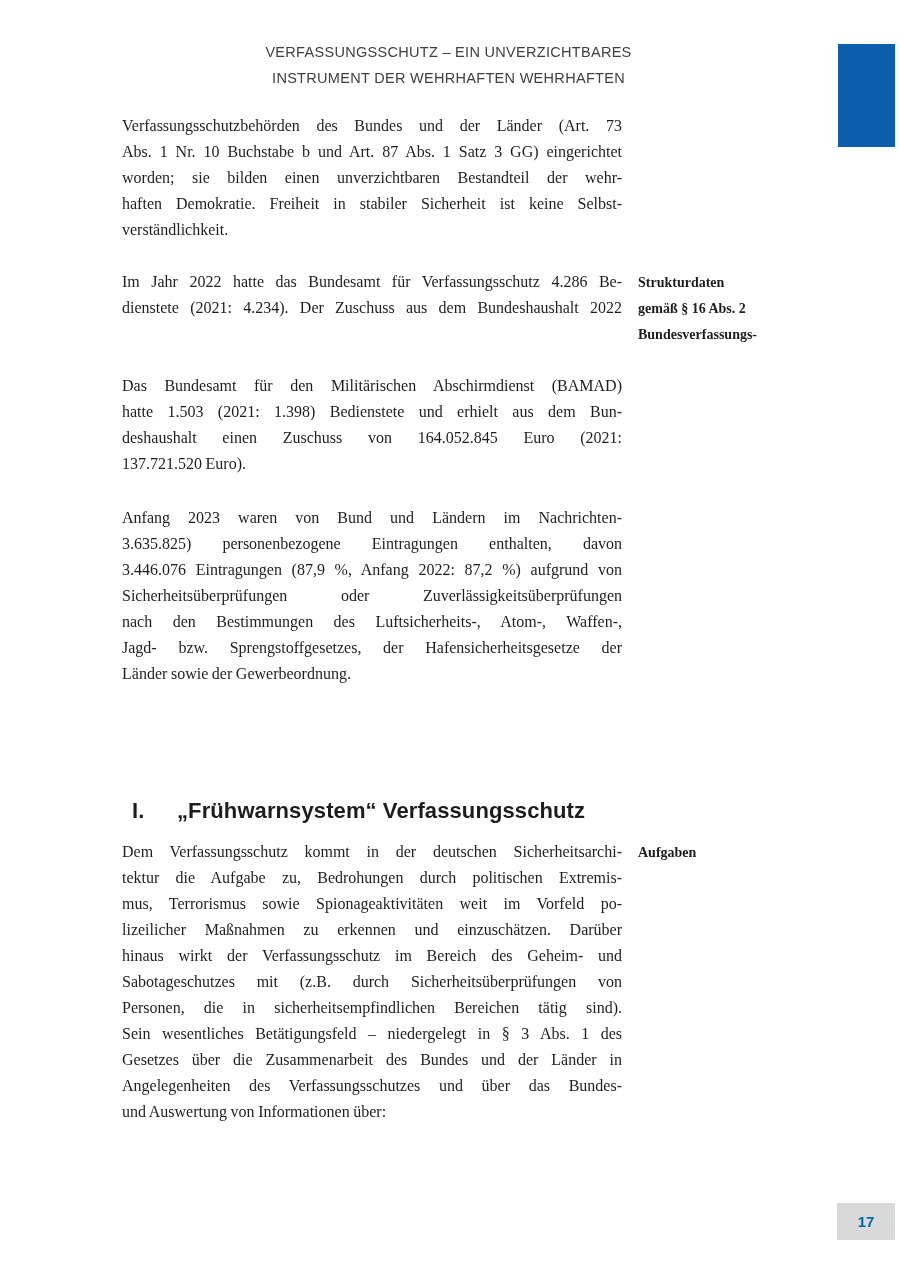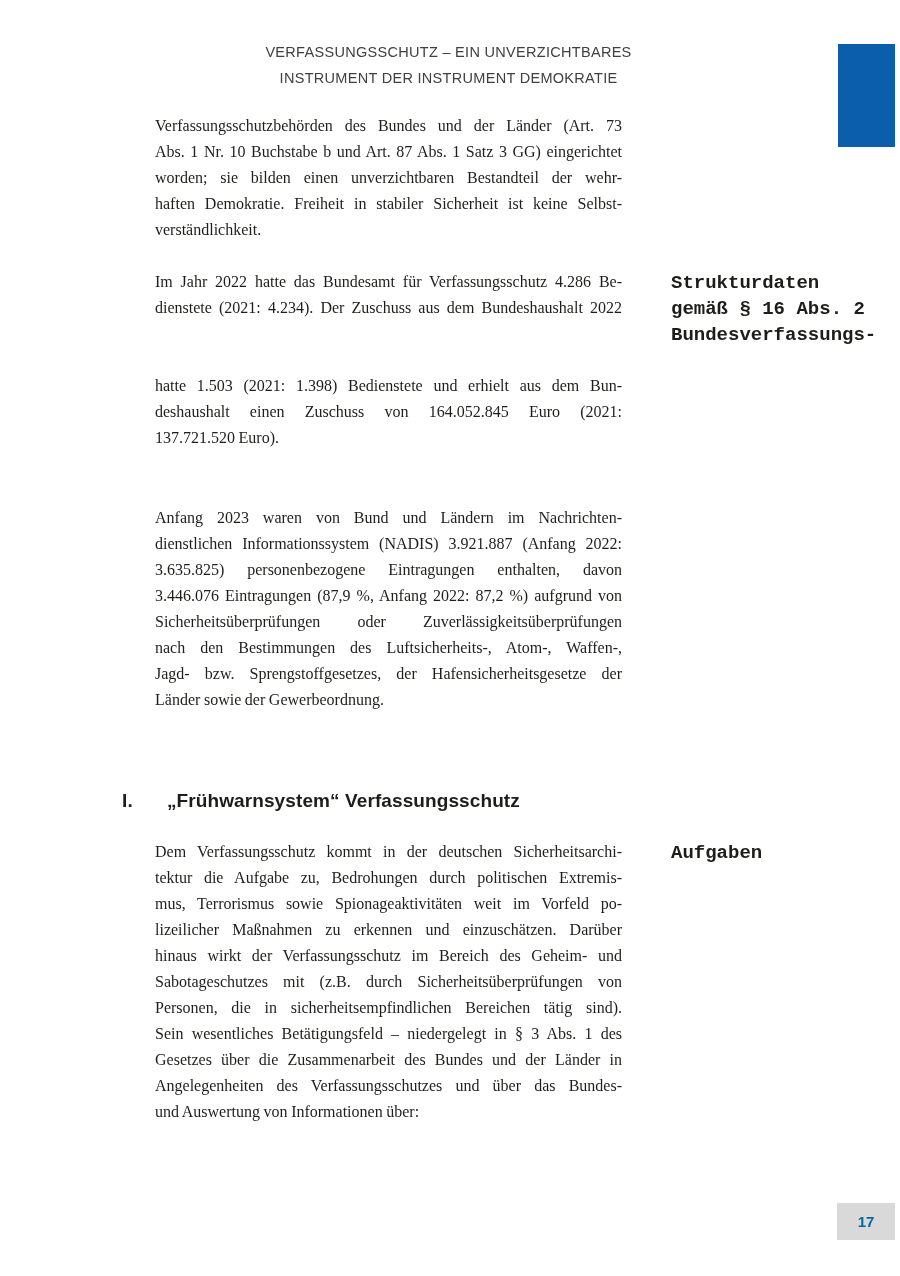--- a/index.html
+++ b/index.html
@@ -39,44 +39,44 @@
   }
   
   .para {
     position: absolute;
     left: 122px;
     width: 500px;
     font-size: 16px;
     line-height: 26px;
     word-spacing: -0.4px;
   }
-  .tl { text-align: justify; text-align-last: justify; margin-left: 33px; }
+  .tl { text-align: justify; text-align-last: justify; }
   .tl-last { text-align-last: left; }
   
   .margin-note {
     position: absolute;
     left: 638px;
     width: 250px;
-    font-family: Liberation Mono, monospace;
+    font-family: Liberation Serif, serif;
     font-weight: bold;
-    font-size: 19px;
+    font-size: 14px;
     line-height: 26px;
     color: #1d1d1b;
   }
   .margin-note .tl { text-align: left; text-align-last: left; }
   
   .section-heading {
     position: absolute;
     left: 122px;
     top: 788px;
     width: 520px;
-    margin: 0;
+    margin: 10px;
     font-family: "Liberation Sans", sans-serif;
     font-weight: bold;
-    font-size: 19px;
+    font-size: 22px;
     line-height: 26px;
     color: #1d1d1b;
     letter-spacing: 0.1px;
   }
   .h-num { display: inline-block; width: 45px; }
   
   .page-number {
     position: absolute;
     left: 837px;
     top: 1203px;
@@ -92,21 +92,21 @@
     color: #0369a1;
   }
 </style>
 </head>
 <body>
 
 <div class="page">
 
   <header class="running-head">
     <div>VERFASSUNGSSCHUTZ – EIN UNVERZICHTBARES</div>
-    <div>INSTRUMENT DER INSTRUMENT DEMOKRATIE</div>
+    <div>INSTRUMENT DER WEHRHAFTEN WEHRHAFTEN</div>
   </header>
 
   <div class="chapter-tab" style="background-color: rgb(11, 94, 172);"></div>
 
   <div class="para" style="top:113px">
       <div class="tl">Verfassungsschutzbehörden des Bundes und der Länder (Art. 73</div>
       <div class="tl">Abs. 1 Nr. 10 Buchstabe b und Art. 87 Abs. 1 Satz 3 GG) eingerichtet</div>
       <div class="tl">worden; sie bilden einen unverzichtbaren Bestandteil der wehr-</div>
       <div class="tl">haften Demokratie. Freiheit in stabiler Sicherheit ist keine Selbst-</div>
       <div class="tl tl-last">verständlichkeit.</div>
@@ -117,28 +117,28 @@
       <div class="tl">dienstete (2021: 4.234). Der Zuschuss aus dem Bundeshaushalt 2022</div>
     </div>
 
   <aside class="margin-note" style="top:270px">
       <div class="tl">Strukturdaten</div>
       <div class="tl">gemäß § 16 Abs. 2</div>
       <div class="tl">Bundesverfassungs-</div>
     </aside>
 
   <div class="para" style="top:373px">
+      <div class="tl">Das Bundesamt für den Militärischen Abschirmdienst (BAMAD)</div>
       <div class="tl">hatte 1.503 (2021: 1.398) Bedienstete und erhielt aus dem Bun-</div>
       <div class="tl">deshaushalt einen Zuschuss von 164.052.845 Euro (2021:</div>
       <div class="tl tl-last">137.721.520 Euro).</div>
     </div>
 
   <div class="para" style="top:505px">
       <div class="tl">Anfang 2023 waren von Bund und Ländern im Nachrichten-</div>
-      <div class="tl">dienstlichen Informationssystem (NADIS) 3.921.887 (Anfang 2022:</div>
       <div class="tl">3.635.825) personenbezogene Eintragungen enthalten, davon</div>
       <div class="tl">3.446.076 Eintragungen (87,9 %, Anfang 2022: 87,2 %) aufgrund von</div>
       <div class="tl">Sicherheitsüberprüfungen oder Zuverlässigkeitsüberprüfungen</div>
       <div class="tl">nach den Bestimmungen des Luftsicherheits-, Atom-, Waffen-,</div>
       <div class="tl">Jagd- bzw. Sprengstoffgesetzes, der Hafensicherheitsgesetze der</div>
       <div class="tl tl-last">Länder sowie der Gewerbeordnung.</div>
     </div>
 
   <h2 class="section-heading">
     <span class="h-num">I.</span><span>„Frühwarnsystem“ Verfassungsschutz</span>

